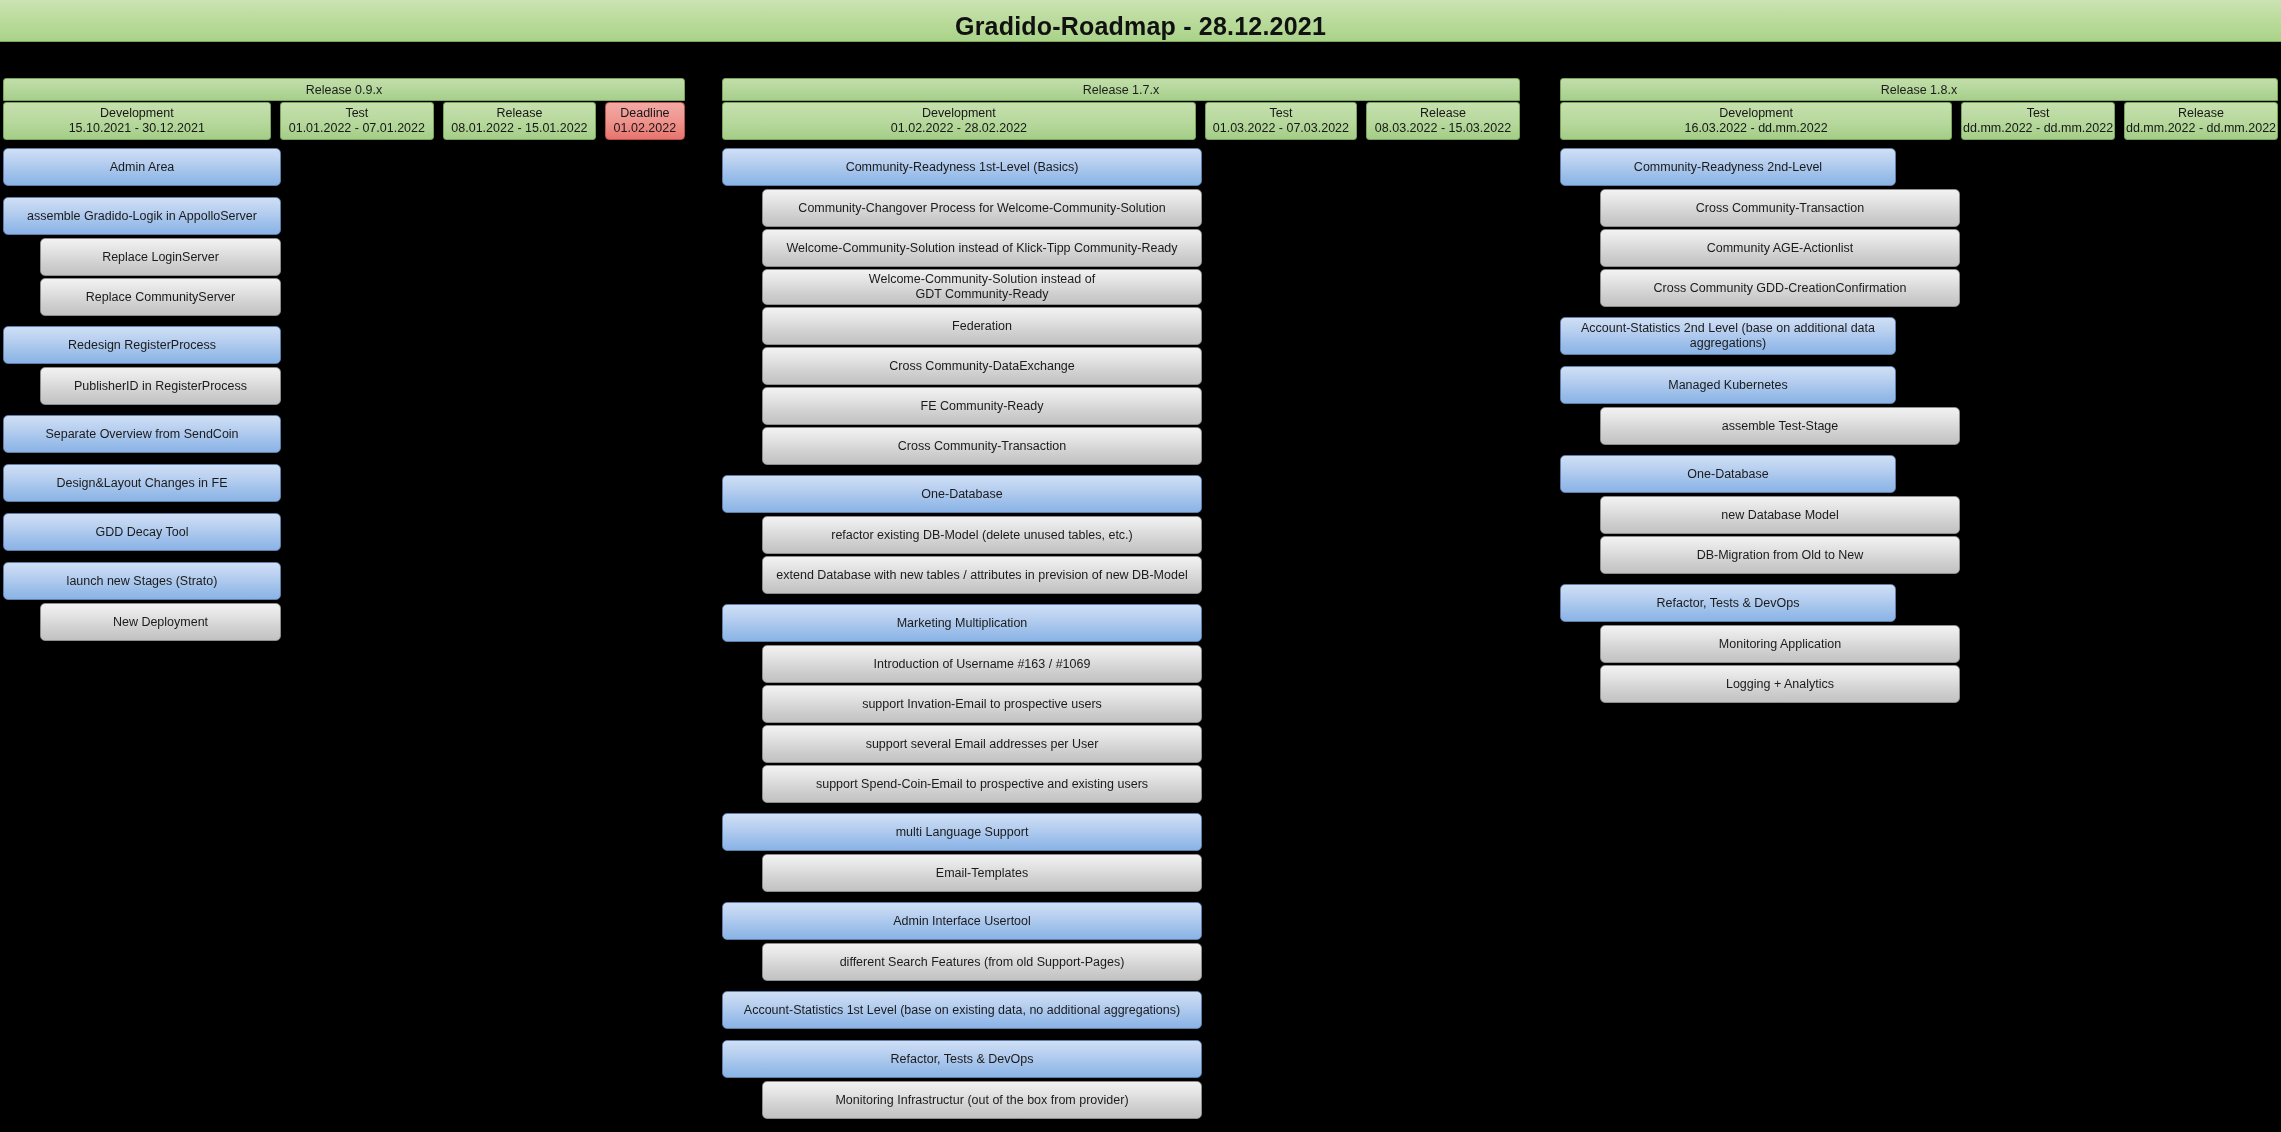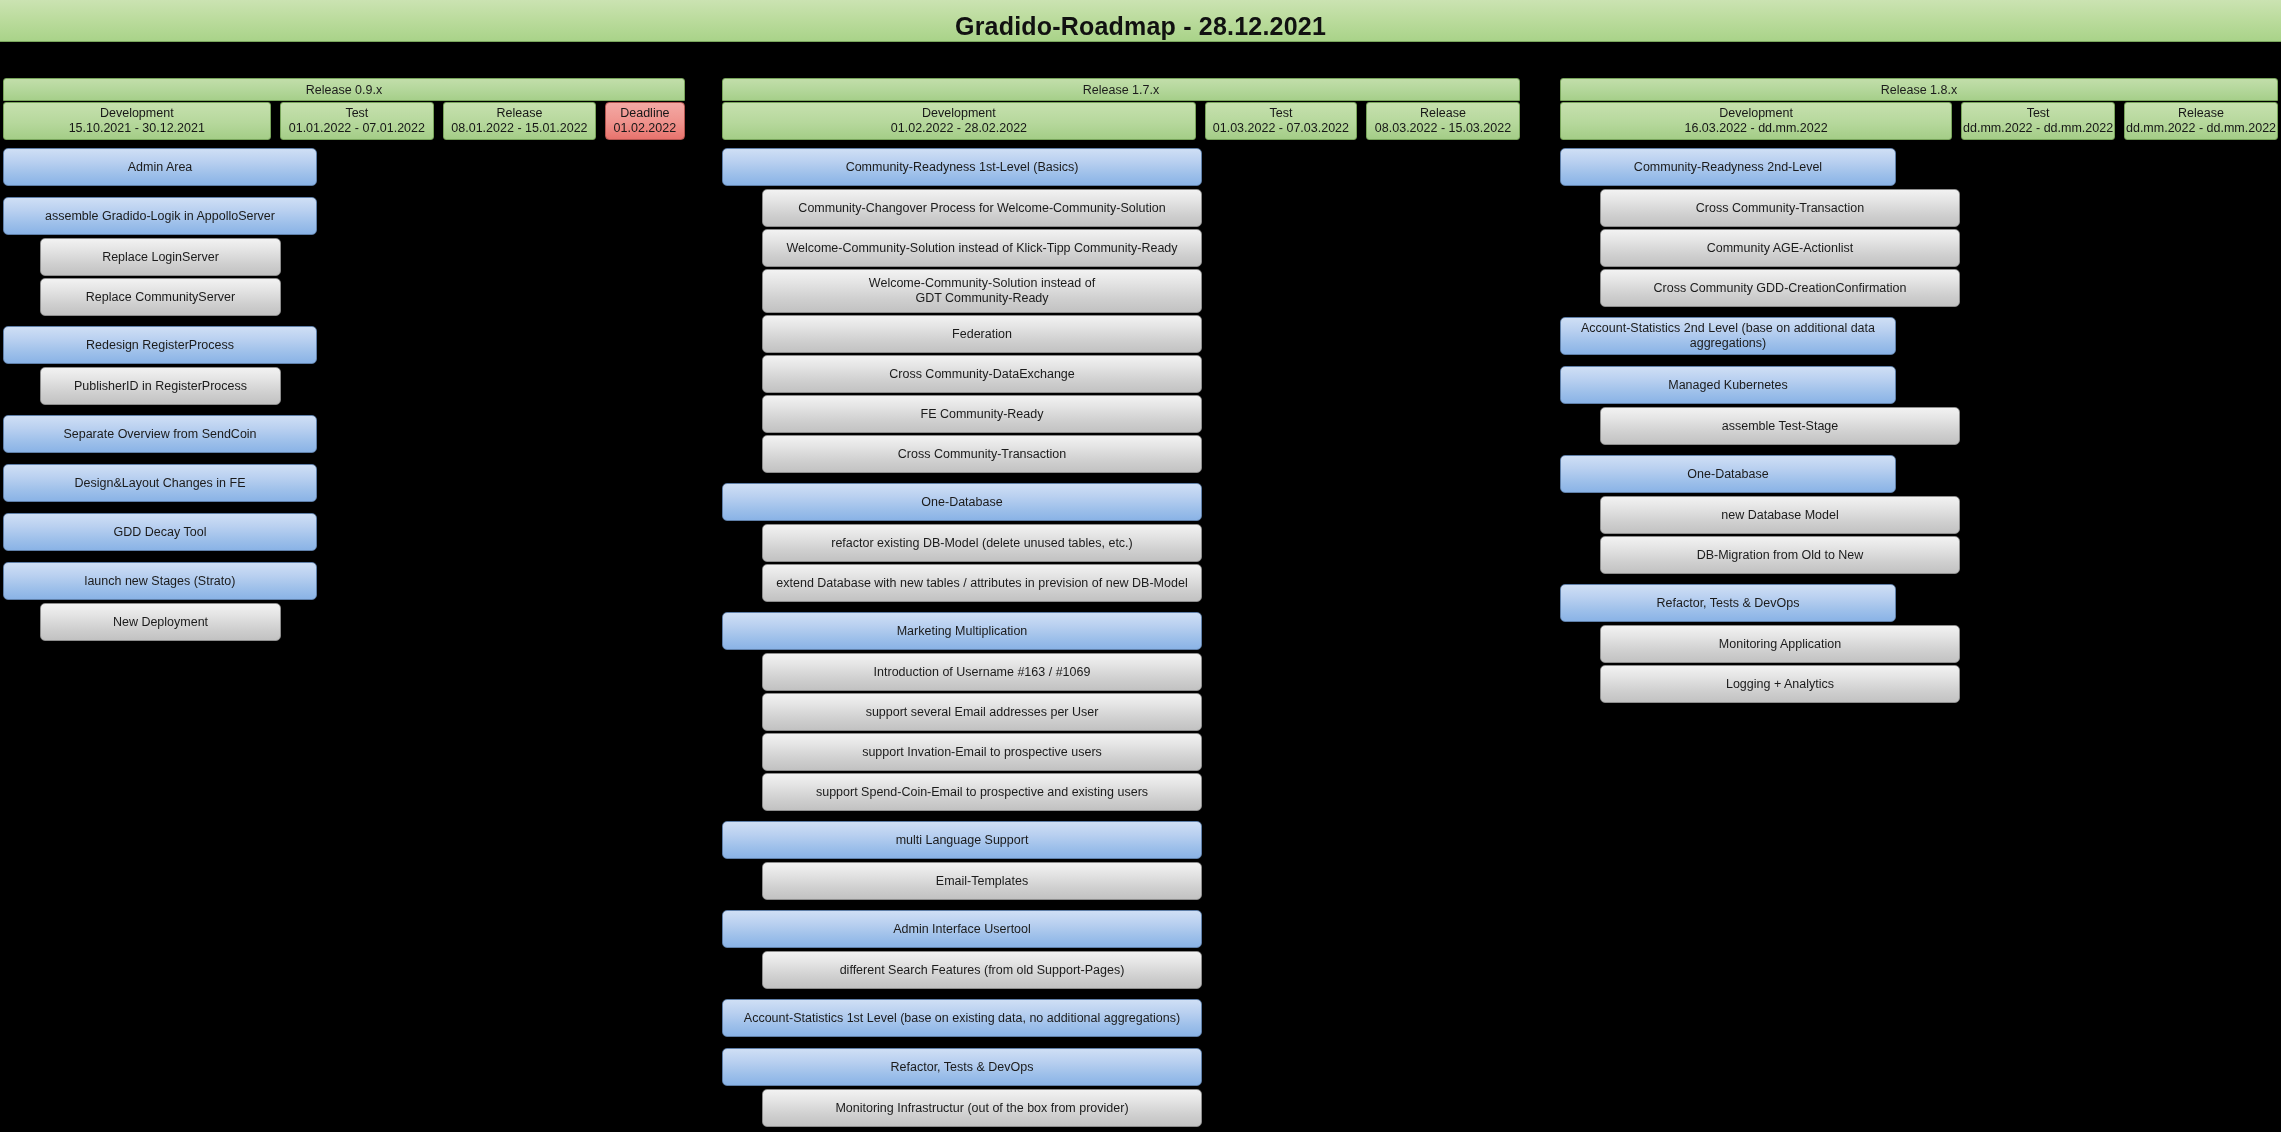--- a/index.html
+++ b/index.html
@@ -132,24 +132,24 @@
     margin-bottom: 3px;
   }
   
   .task.sub {
     background: linear-gradient(to bottom, #f2f2f2 0%, #e4e4e4 30%, #cfcfcf 70%, #c2c2c2 100%);
     border: 1px solid #8d8d8d;
     box-shadow: 0 1px 2px rgba(0,0,0,0.55);
     height: 38px;
     margin-bottom: 2px;
   }
-  .task.sub.tall { height: 44px; align-items: center; }
-
-  
-  .c0 .task.epic { width: 314px; }
+  .task.sub.tall { height: 36px; align-items: center; }
+
+  
+  .c0 .task.epic { width: 278px; }
   .c0 .task.sub  { width: 241px; margin-left: 37px; }
 
   .c1 .task.epic { width: 480px; }
   .c1 .task.sub  { width: 440px; margin-left: 40px; }
 
   .c2 .task.epic { width: 336px; }
   .c2 .task.sub  { width: 360px; margin-left: 40px; }
 
   .group-gap { height: 8px; }
 </style>
@@ -300,24 +300,24 @@
         </div>
         <div class="group-gap"></div>
         <div class="task-group">
           <div class="task epic">
             <span class="t-label">Marketing Multiplication</span>
           </div>
           <div class="task sub">
             <span class="t-label">Introduction of Username #163 / #1069</span>
           </div>
           <div class="task sub">
+            <span class="t-label">support Invation-Email to prospective users</span>
+          </div>
+          <div class="task sub">
             <span class="t-label">support several Email addresses per User</span>
-          </div>
-          <div class="task sub">
-            <span class="t-label">support Invation-Email to prospective users</span>
           </div>
           <div class="task sub">
             <span class="t-label">support Spend-Coin-Email to prospective and existing users</span>
           </div>
         </div>
         <div class="group-gap"></div>
         <div class="task-group">
           <div class="task epic">
             <span class="t-label">multi Language Support</span>
           </div>

